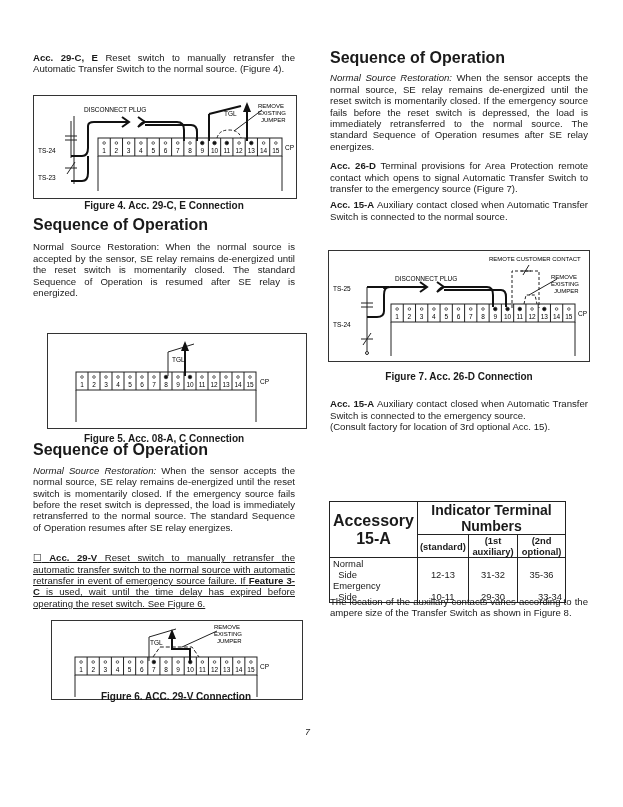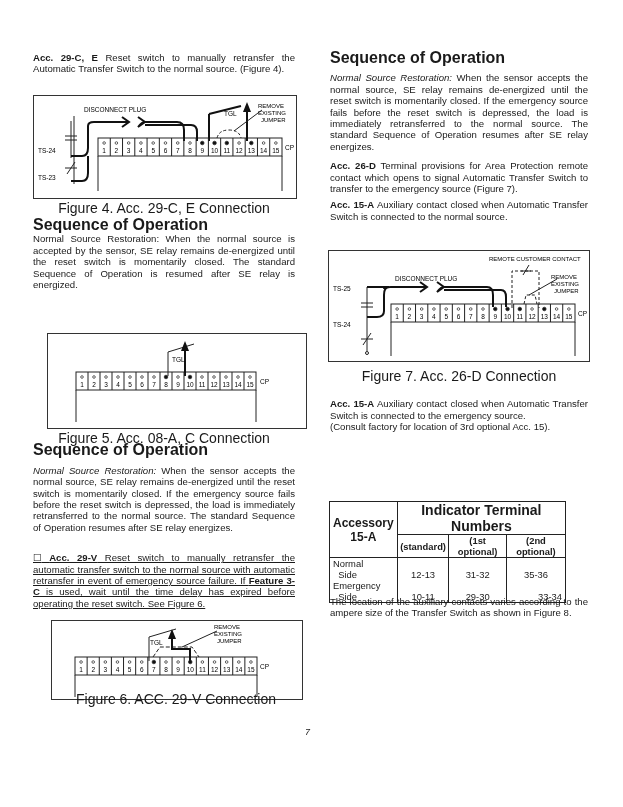--- a/index.html
+++ b/index.html
@@ -5,21 +5,21 @@
   html, body { margin:0; padding:0; background:#fff; }
   body { width:623px; height:807px; position:relative; overflow:hidden;
          font-family:"Liberation Sans", sans-serif; color:#1a1a1a; }
   .col { position:absolute; font-size:9.6px; line-height:11.4px; }
   .left { left:33px; width:262px; }
   .right { left:330px; width:258px; }
   p { margin:0; text-align:justify; }
   .h { font-weight:bold; font-size:16px; }
   b { font-weight:bold; }
   .fig { position:absolute; border:1px solid #333; background:#fff; }
-  .cap { position:absolute; font-weight:normal; font-size:14px; text-align:center; }
+  .cap { position:absolute; font-weight:bold; font-size:10px; text-align:center; }
   svg text { font-family:"Liberation Sans", sans-serif; }
   table.acc { position:absolute; border-collapse:collapse; font-size:9.4px; }
   table.acc td, table.acc th { border:1px solid #222; padding:0 3px; }
   table.acc th { font-weight:bold; }
   .pnum { position:absolute; left:305px; top:727px; font-size:9px; font-style:italic; }
 </style>
 </head>
 <body>
 
 <div class="col left" style="top:52px;">
@@ -105,21 +105,21 @@
         <line x1="235.73333333333335" x2="235.73333333333335" y1="42" y2="60" stroke="#222"></line>
         <circle cx="241.86666666666667" cy="47" r="1.3" fill="none" stroke="#222" stroke-width="0.7"></circle>
         <text x="241.86666666666667" y="57" font-size="6.5" text-anchor="middle">15</text>
       </g>
   </svg>
 </div>
 <div class="cap" style="left:33px; top:200px; width:262px;">Figure 4.  Acc. 29-C, E Connection</div>
 
 <div class="col left" style="top:219px;">
   <p class="h">Sequence of Operation</p>
-  <p style="margin-top:3px;">Normal Source Restoration: When the normal source is accepted by the sensor, SE relay remains de-energized until the reset switch is momentarily closed. The standard Sequence of Operation is resumed after SE relay is energized.</p>
+  <p style="margin-top:11px;">Normal Source Restoration: When the normal source is accepted by the sensor, SE relay remains de-energized until the reset switch is momentarily closed. The standard Sequence of Operation is resumed after SE relay is energized.</p>
 </div>
 
 <div class="fig" style="left:47px; top:333px; width:258px; height:94px;">
   <svg width="258" height="94">
     <g fill="none" stroke="#222" stroke-width="1">
       <rect x="28" y="38" width="180" height="18"></rect>
       <line x1="28" y1="56" x2="28" y2="88"></line>
         <line x1="208" y1="56" x2="208" y2="88"></line>
       <line x1="120" y1="42" x2="120" y2="18"></line>
         <line x1="120" y1="18" x2="146" y2="10"></line>
@@ -343,29 +343,29 @@
 
 <div class="col right" style="top:371px;">
   <p class="cap" style="position:static; text-align:center;">Figure 7. Acc. 26-D Connection</p>
   <p style="margin-top:16px;"><b>Acc. 15-A</b><span> Auxiliary contact closed when Automatic Transfer Switch is connected to the emergency source.</span></p>
   <p>(Consult factory for location of 3rd optional Acc. 15).</p>
 </div>
 
 <table class="acc" style="left:329px; top:501px; width:237px;">
   <tbody>
       <tr>
-    <th rowspan="2" style="font-size:12px;">
+    <th rowspan="2" style="font-size:16px;">
       <span>Accessory</span><br>
       <span>15-A</span>
     </th>
     <th colspan="3" style="font-size:14px;">Indicator Terminal Numbers</th>
   </tr>
   <tr>
     <th style="padding:4px 2px;">(standard)</th>
-    <th>(1st optional)</th>
+    <th>(1st auxiliary)</th>
     <th>(2nd optional)</th>
   </tr>
   <tr>
     <td style="border-bottom:none;"><span>Normal</span><br>&nbsp;&nbsp;<span>Side</span></td>
     <td style="text-align:center; vertical-align:bottom; border-bottom:none;">12-13</td>
     <td style="text-align:center; vertical-align:bottom; border-bottom:none;">31-32</td>
     <td style="text-align:center; vertical-align:bottom; border-bottom:none;">35-36</td>
   </tr>
   <tr>
     <td style="border-top:none;"><span>Emergency</span><br>&nbsp;&nbsp;<span>Side</span></td>

